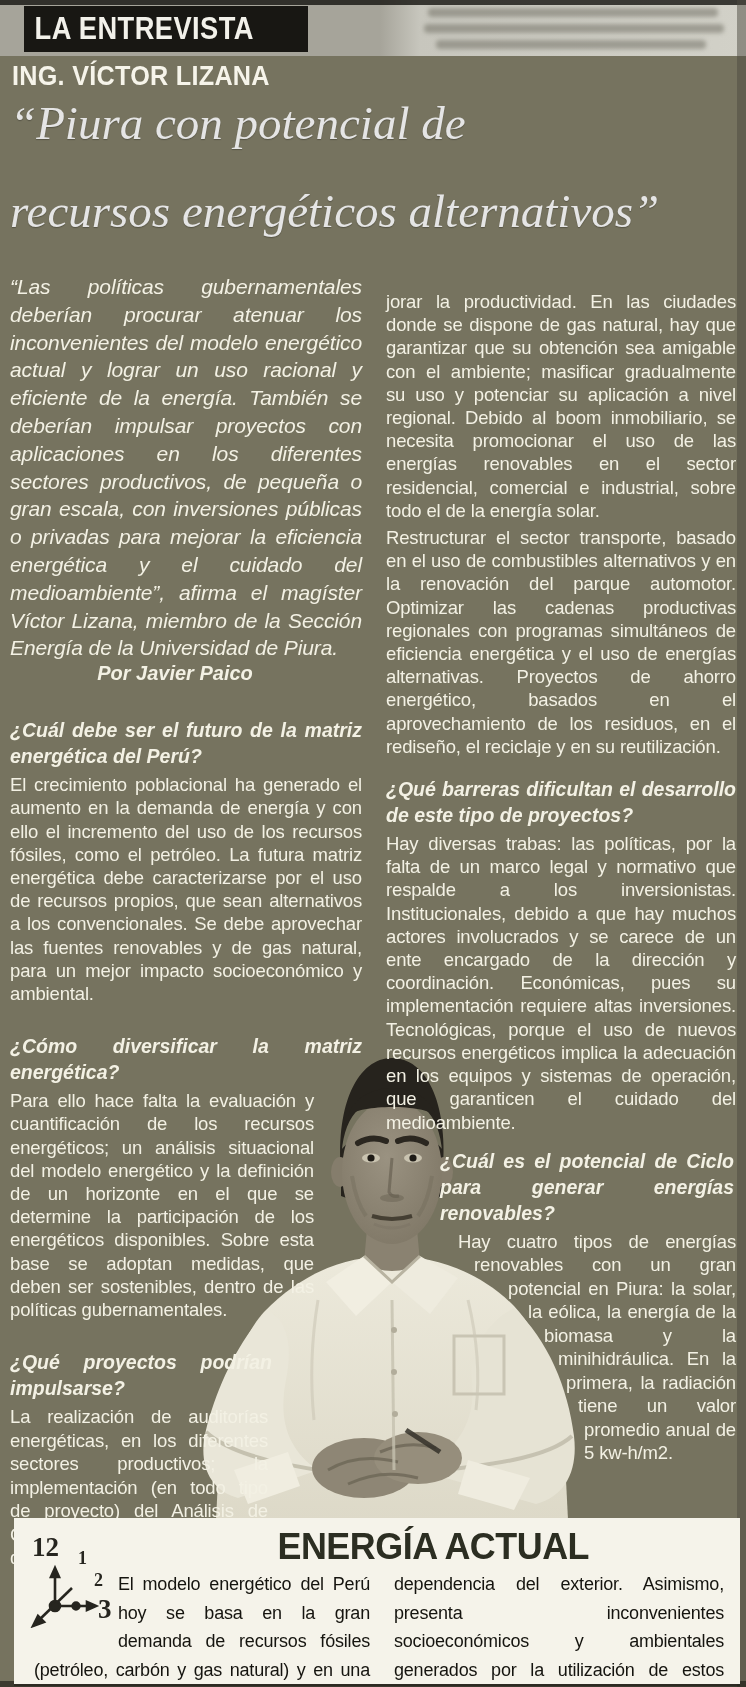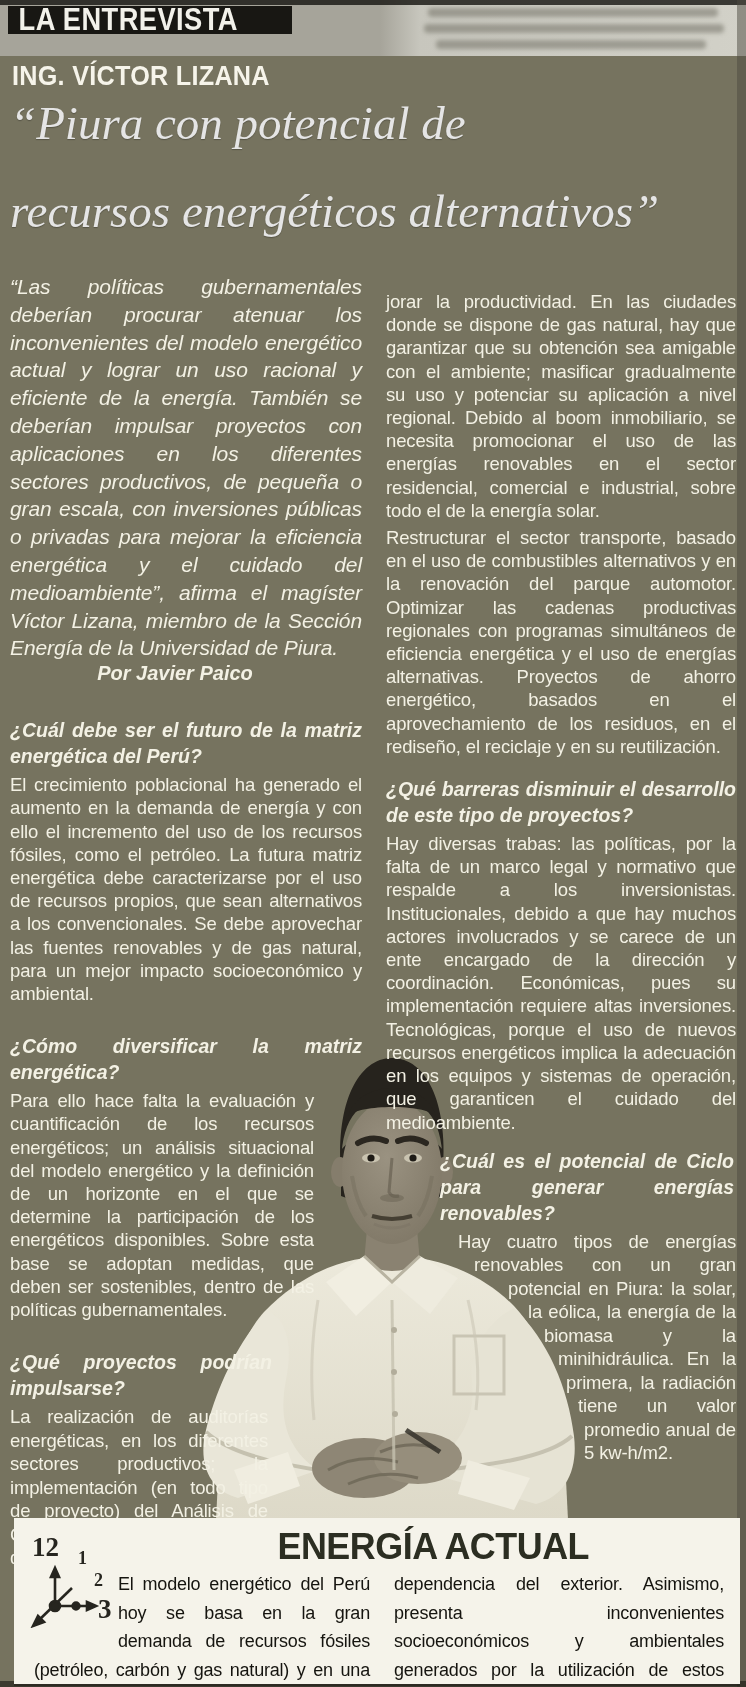--- a/index.html
+++ b/index.html
@@ -13,21 +13,21 @@
   .top-edge{position:absolute;left:0;top:0;width:746px;height:5px;background:#14130f;opacity:.8;}
   .right-edge{position:absolute;right:0;top:0;width:9px;height:1687px;background:#4c4a40;opacity:.5;}
   .bottom-edge{position:absolute;left:0;bottom:0;width:746px;height:6px;background:#1d1c16;opacity:.65;}
   
   .strip{position:absolute;left:0;top:0;width:746px;height:56px;
          background:linear-gradient(to right,#a6a49a 0,#a6a49a 380px,#c7c6bd 420px,#d2d1c8 746px);}
   .smudge{position:absolute;height:9px;border-radius:4px;background:rgba(116,114,104,.55);filter:blur(2px);}
   .smudge.s1{right:28px;top:8px;width:290px;}
   .smudge.s2{right:22px;top:24px;width:300px;}
   .smudge.s3{right:40px;top:40px;width:270px;}
-  .kicker-box{position:absolute;left:8px;top:6px;width:284px;height:28px;background:#181713;display:flex;align-items:center;}
+  .kicker-box{position:absolute;left:24px;top:6px;width:284px;height:46px;background:#181713;display:flex;align-items:center;}
   .kicker{font-weight:bold;font-size:31px;color:#f2f1ea;letter-spacing:.5px;
           transform:scaleX(.88);transform-origin:left center;white-space:nowrap;padding-left:12px;}
   .interviewee{position:absolute;left:12px;top:60px;font-weight:bold;font-size:28px;color:#f6f4ea;
           letter-spacing:.3px;transform:scaleX(.9);transform-origin:left center;white-space:nowrap;}
   .headline{position:absolute;left:10px;width:736px;
           font-family:"Liberation Serif", serif;font-style:italic;font-size:47px;color:#e5e5e5;
           white-space:nowrap;text-shadow:0 1px 1px rgba(30,30,22,.35);}
   .headline.l1{top:96px;}
   .headline.l2{top:184px;}
   
@@ -160,21 +160,21 @@
     <div class="a" id="a1">El crecimiento poblacional ha generado el aumento en la demanda de energía y con ello el incremento del uso de los recursos fósiles, como el petróleo. La futura matriz energética debe caracterizarse por el uso de recursos propios, que sean alternativos a los convencionales. Se debe aprovechar las fuentes renovables y de gas natural, para un mejor impacto socioeconómico y ambiental.</div>
     <div class="q" id="q2">¿Cómo diversificar la matriz energética?</div>
     <div class="a" id="a2"><span class="wrap-spacer-right"></span><span>Para ello hace falta la evaluación y cuantificación de los recursos energéticos; un análisis situacional del modelo energético y la definición de un horizonte en el que se determine la participación de los energéticos disponibles. Sobre esta base se adoptan medidas, que deben ser sostenibles, dentro de las políticas gubernamentales.</span></div>
     <div class="q" id="q3">¿Qué proyectos podrían impulsarse?</div>
     <div class="a" id="a3">La realización de auditorías energéticas, en los diferentes sectores productivos; la implementación (en todo tipo de proyecto) del Análisis de Ciclo de Vida, que permitirá disminuir los insumos y me-</div>
   </div>
 
   <div id="rightcol" class="col">
     <div class="a" id="a3c">jorar la productividad. En las ciudades donde se dispone de gas natural, hay que garantizar que su obtención sea amigable con el ambiente; masificar gradualmente su uso y potenciar su aplicación a nivel regional. Debido al boom inmobiliario, se necesita promocionar el uso de las energías renovables en el sector residencial, comercial e industrial, sobre todo el de la energía solar.</div>
     <div class="a" id="a4">Restructurar el sector transporte, basado en el uso de combustibles alternativos y en la renovación del parque automotor. Optimizar las cadenas productivas regionales con programas simultáneos de eficiencia energética y el uso de energías alternativas. Proyectos de ahorro energético, basados en el aprovechamiento de los residuos, en el rediseño, el reciclaje y en su reutilización.</div>
-    <div class="q" id="q5">¿Qué barreras disminuir el desarrollo de este tipo de proyectos?</div>
+    <div class="q" id="q5">¿Qué barreras dificultan el desarrollo de este tipo de proyectos?</div>
     <div class="a" id="a5">Hay diversas trabas: las políticas, por la falta de un marco legal y normativo que respalde a los inversionistas. Institucionales, debido a que hay muchos actores involucrados y se carece de un ente encargado de la dirección y coordinación. Económicas, pues su implementación requiere altas inversiones. Tecnológicas, porque el uso de nuevos recursos energéticos implica la adecuación en los equipos y sistemas de operación, que garanticen el cuidado del medioambiente.</div>
     <div class="q" id="q6">¿Cuál es el potencial de Ciclo para generar energías renovables?</div>
     <div class="a" id="a6">
       <span class="step t1"></span>
       <span class="step t2"></span>
       <span class="step t3"></span>
       <span class="step t4"></span>
       <span class="step t5"></span>
       <span class="step t6"></span>
       <span class="step t7"></span>

